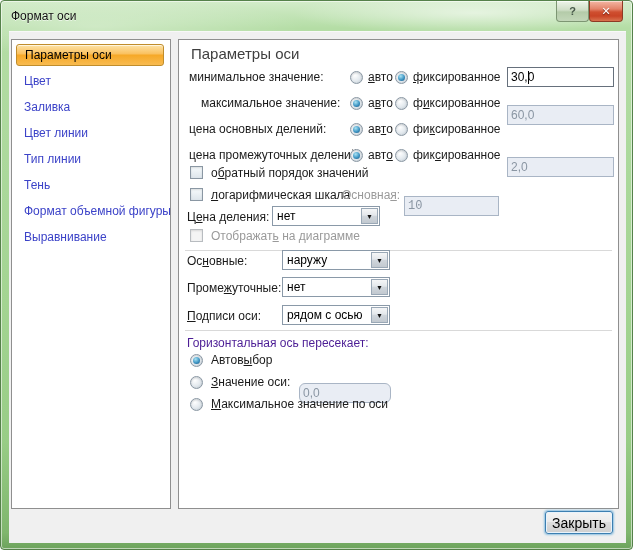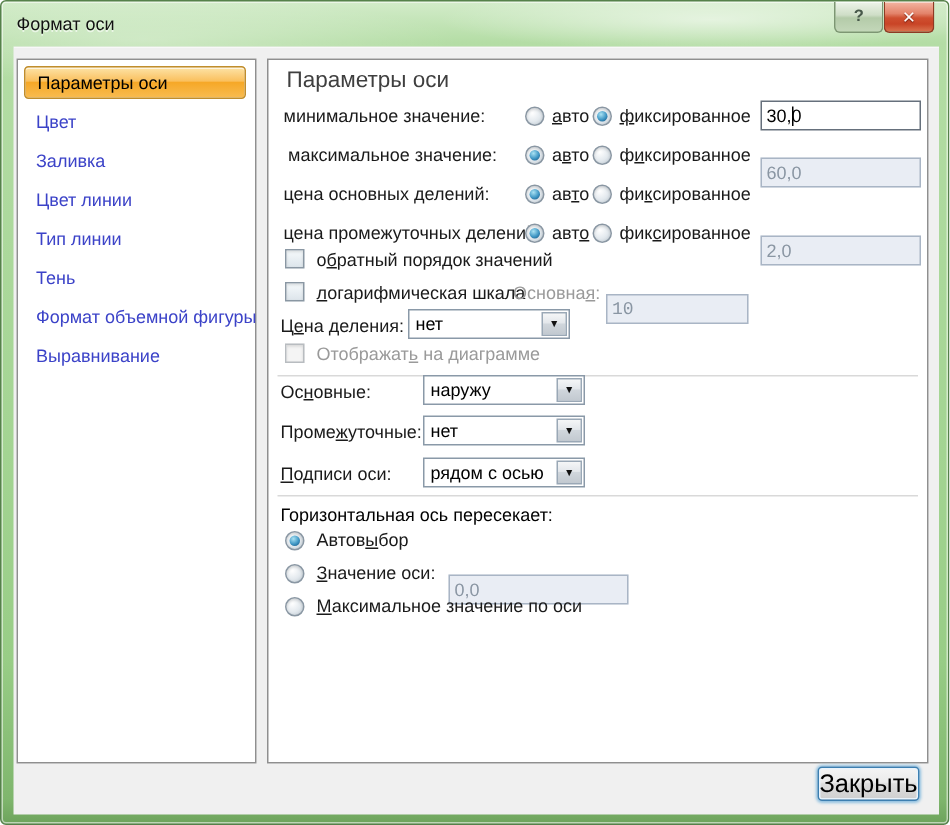--- a/index.html
+++ b/index.html
@@ -48,21 +48,21 @@
                color: #3c43c8; cursor: pointer; white-space: nowrap; }
   .side-item.sel { height: 22px; margin: 2px 6px 2px 4px; padding-left: 8px; color: #000;
     border: 1px solid #c08d2c; border-radius: 3px;
     background: linear-gradient(180deg, #fde3a7 0%, #fac05e 45%, #f6a827 50%, #f8bb50 100%);
     box-shadow: inset 0 1px 0 rgba(255,255,255,.65); }
 
   
   .mainpanel { font-size: 12px; }
   .abs { position: absolute; white-space: nowrap; }
   .heading { font-size: 15px; color: #3f3f3f; }
-  .grouphead { color: #000000; text-align: right; }
+  .grouphead { color: #4c1d95; text-align: right; }
   .dim { color: #9a9a9a; }
 
   .radio { position: absolute; width: 13px; height: 13px; border-radius: 50%;
     border: 1px solid #8a97a3;
     background: radial-gradient(circle at 35% 30%, #ffffff, #e3e9ee 55%, #bcc7cf 100%);
     box-shadow: inset 0 1px 2px rgba(0,0,0,.15); cursor: pointer; }
   .radio.sel::after { content: ""; position: absolute; left: 2px; top: 2px; width: 7px; height: 7px;
     border-radius: 50%;
     background: radial-gradient(circle at 38% 32%, #a9e2f3 0%, #3f96c4 55%, #144e7a 100%); }
 
@@ -82,21 +82,21 @@
   .combo-btn { position: absolute; top: 1px; right: 1px; bottom: 1px; width: 17px;
     border: 1px solid #9aa8b6;
     background: linear-gradient(180deg, #f5f6f7 0%, #e3e7eb 45%, #d0d6dc 50%, #c2c9d0 100%);
     display: flex; align-items: center; justify-content: center; }
   .combo-btn span { font-size: 7px; color: #111; line-height: 1; }
 
   .sep { position: absolute; left: 6px; width: 427px; height: 1px; background: #d9d9d9; }
 
   
   .close-dialog { position: absolute; right: 13px; bottom: 9px; width: 68px; height: 23px;
-    border: 1px solid #3c7fb1; border-radius: 3px; font-size: 17px; color: #000; cursor: pointer;
+    border: 1px solid #3c7fb1; border-radius: 3px; font-size: 14px; color: #000; cursor: pointer;
     background: linear-gradient(180deg, #f4f4f4 0%, #ebebeb 45%, #dddddd 50%, #cfcfcf 100%);
     box-shadow: 0 0 2px 1px #8fc0e0, inset 0 0 0 1px #e9f3fb;
     font-family: "Liberation Sans", sans-serif; }
 </style>
 </head>
 <body>
 
 <div class="dialog">
 
   <div class="title-bar">
@@ -126,21 +126,21 @@
       <div class="abs heading" style="left:12px;top:5px">Параметры оси</div>
 
       <div class="abs" style="left:10px;top:30px">минимальное значение:</div>
       <div class="radio" style="left:171px;top:31px"></div>
       <div class="abs" style="left:189px;top:30px"><u>а</u>вто</div>
       <div class="radio sel" style="left:216px;top:31px"></div>
       <div class="abs" style="left:234px;top:30px"><u>ф</u>иксированное</div>
       <input class="field" style="left: 328px; top: 27px; width: 107px;" value="30,0">
       <div class="caret" style="left:349px;top:31px"></div>
 
-      <div class="abs" style="left:13px;top:56px">максимальное значение:</div>
+      <div class="abs" style="left:22px;top:56px">максимальное значение:</div>
       <div class="radio sel" style="left:171px;top:57px"></div>
       <div class="abs" style="left:189px;top:56px">а<u>в</u>то</div>
       <div class="radio" style="left:216px;top:57px"></div>
       <div class="abs" style="left:234px;top:56px">ф<u>и</u>ксированное</div>
       <input class="field" style="left: 328px; top: 53px; width: 107px;" disabled="" value="60,0">
 
       <div class="abs" style="left:10px;top:82px">цена основных делений:</div>
       <div class="radio sel" style="left:171px;top:83px"></div>
       <div class="abs" style="left:189px;top:82px">ав<u>т</u>о</div>
       <div class="radio" style="left:216px;top:83px"></div>
@@ -200,21 +200,21 @@
 
       <div class="sep" style="top:290px"></div>
 
       <div class="abs grouphead" style="left:8px;top:296px">Горизонтальная ось пересекает:</div>
 
       <div class="radio sel" style="left:11px;top:314px"></div>
       <div class="abs" style="left:32px;top:313px">Автов<u>ы</u>бор</div>
 
       <div class="radio" style="left:11px;top:336px"></div>
       <div class="abs" style="left:32px;top:335px"><u>З</u>начение оси:</div>
-      <input class="field" style="left: 120px; top: 331px; width: 120px;" disabled="" value="0,0">
+      <input class="field" style="left: 120px; top: 331px; width: 92px; border-radius: 6px;" disabled="" value="0,0">
 
       <div class="radio" style="left:11px;top:358px"></div>
       <div class="abs" style="left:32px;top:357px"><u>М</u>аксимальное значение по оси</div>
     </div>
 
     <button class="close-dialog">Закрыть</button>
   </div>
 </div>
 
 </body></html>

